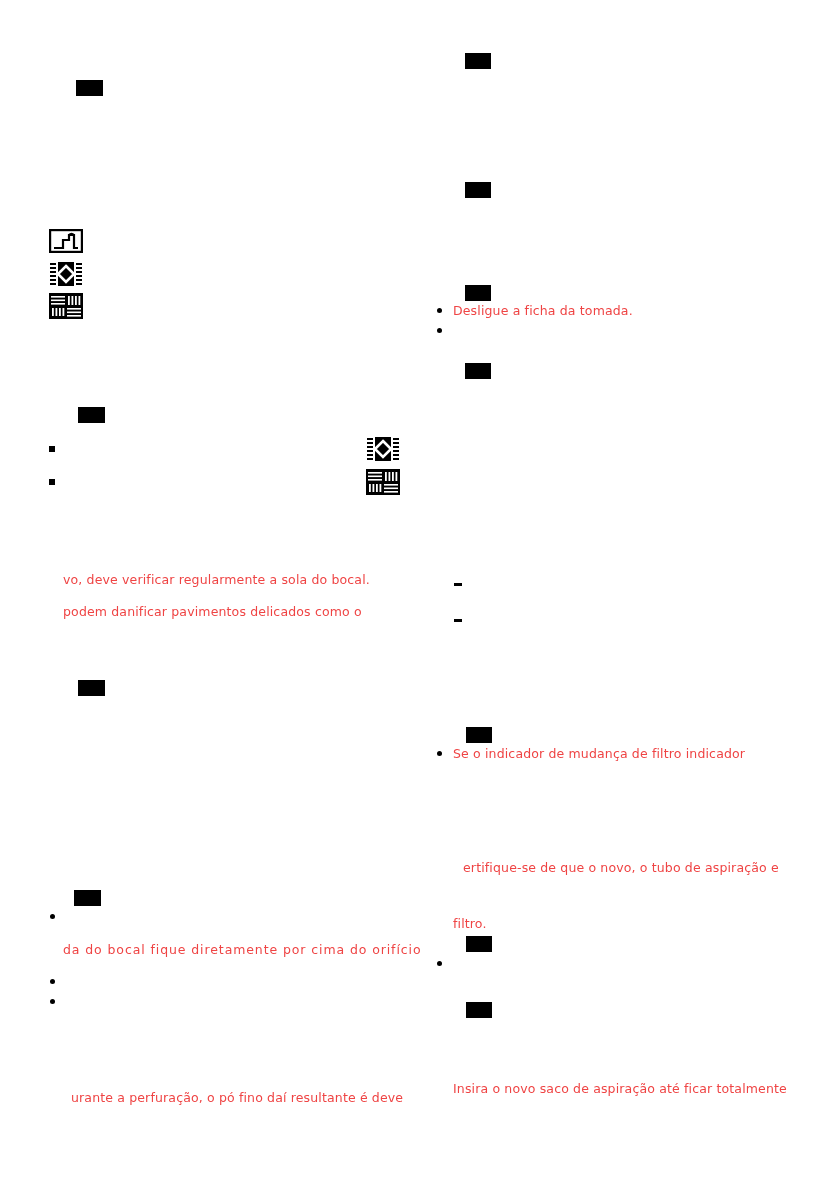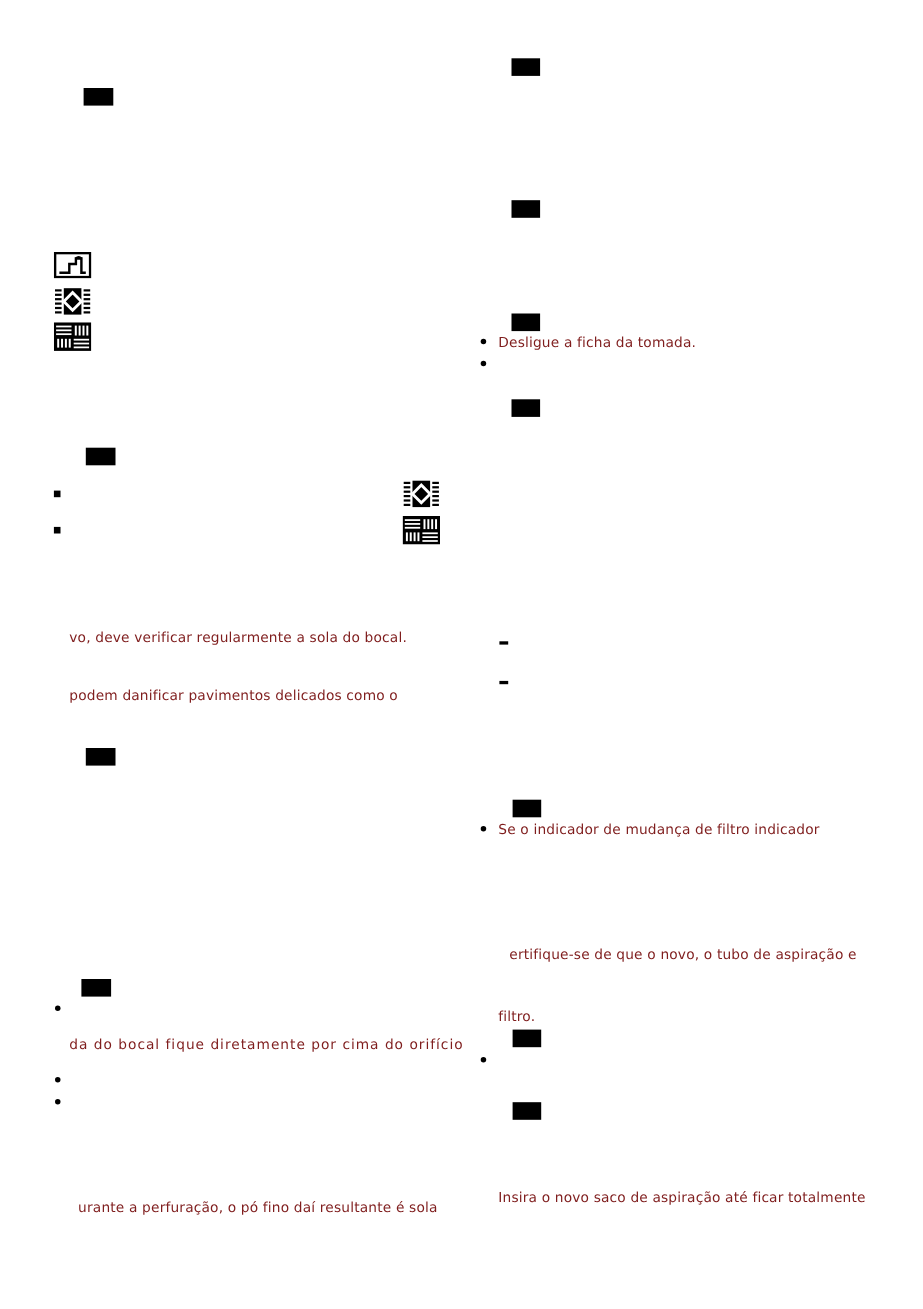--- a/index.html
+++ b/index.html
@@ -18,21 +18,21 @@
   }
   .redaction {
     position: absolute;
     background: #000000;
   }
   .txt {
     position: absolute;
     font-size: 12.5px;
     line-height: 16px;
     letter-spacing: 0.15px;
-    color: #7f1d1d;
+    color: #ef4444;
     white-space: pre;
   }
   .txt.loose {
     letter-spacing: 0.9px;
   }
   .bullet-round {
     position: absolute;
     width: 5px;
     height: 5px;
     border-radius: 50%;
@@ -167,23 +167,23 @@
       </svg>
     </div>
 
     <div class="bullet-square" style="left:49px; top:446px;"></div>
     <div class="bullet-square" style="left:49px; top:479px;"></div>
     <div class="bullet-round" style="left:50px; top:914px;"></div>
     <div class="bullet-round" style="left:50px; top:979px;"></div>
     <div class="bullet-round" style="left:50px; top:999px;"></div>
 
     <div class="txt" style="left:63px; top:572px;">vo, deve verificar regularmente a sola do bocal.</div>
-    <div class="txt" style="left:63px; top:624px;">podem danificar pavimentos delicados como o</div>
+    <div class="txt" style="left:63px; top:604px;">podem danificar pavimentos delicados como o</div>
     <div class="txt loose" style="left:63px; top:942px;text-align:center;">da do bocal fique diretamente por cima do orifício</div>
-    <div class="txt" style="left:71px; top:1090px;">urante a perfuração, o pó fino daí resultante é sola</div>
+    <div class="txt" style="left:71px; top:1090px;">urante a perfuração, o pó fino daí resultante é deve</div>
 
   </div>
 
   <div>
 
     <div class="redaction" style="left:465px; top:53px; width:26px; height:16px;"></div>
     <div class="redaction" style="left:465px; top:182px; width:26px; height:16px;"></div>
     <div class="redaction" style="left:465px; top:285px; width:26px; height:16px;"></div>
     <div class="redaction" style="left:465px; top:363px; width:26px; height:16px;"></div>
     <div class="redaction" style="left:466px; top:727px; width:26px; height:16px;"></div>

